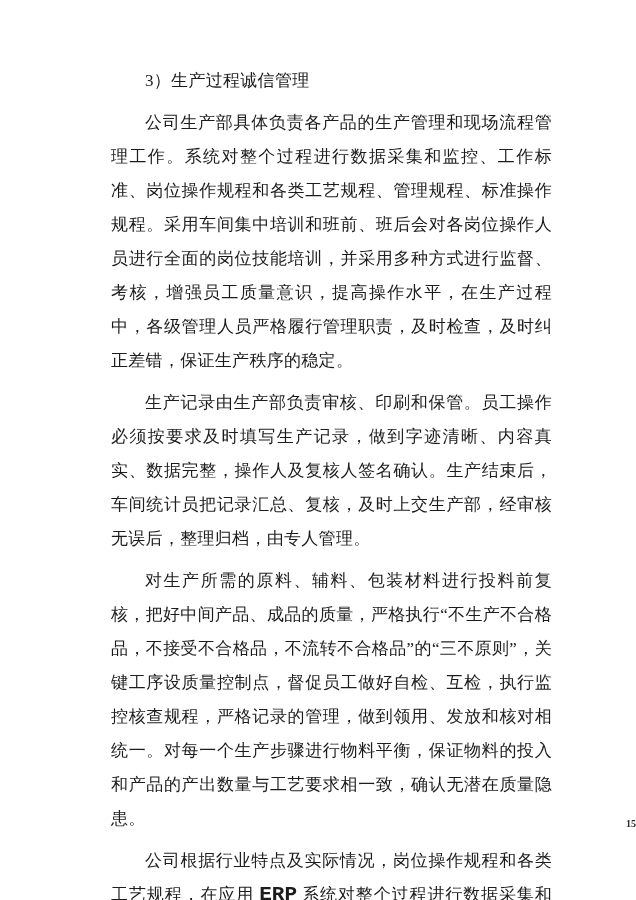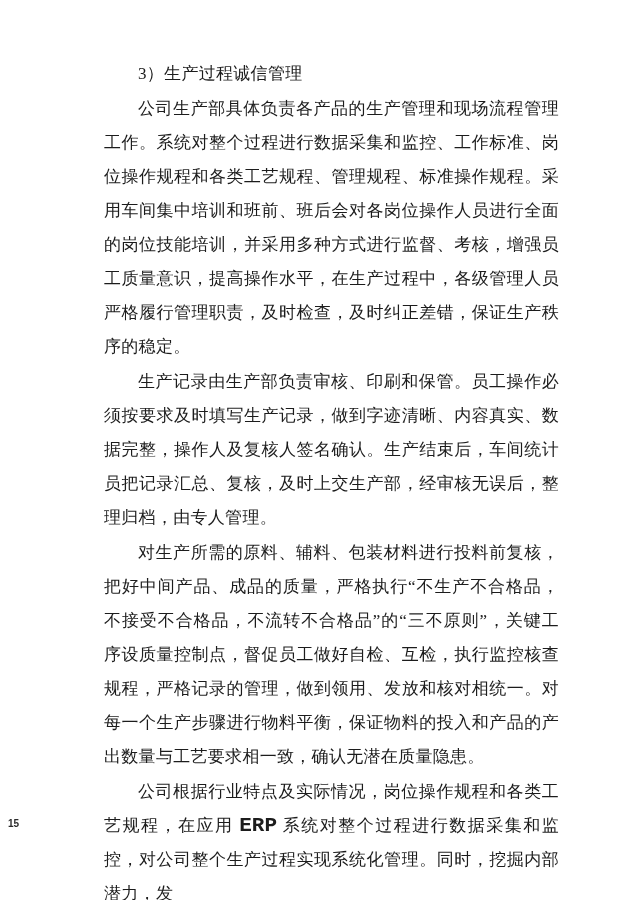--- a/index.html
+++ b/index.html
@@ -13,21 +13,21 @@
     height: 900px;
     background: #ffffff;
     overflow: hidden;
     font-family: "Liberation Serif", "DejaVu Serif", serif;
     color: #1c1c1c;
   }
   .content {
     padding: 56px 76px 0 103px;
   }
   .para {
-    margin: 1px;
+    margin: 8px;
     font-size: 17px;
     line-height: 34px;
     text-align: justify;
     text-justify: inter-ideograph;
     text-indent: 2em;
     letter-spacing: 0.3px;
     word-break: break-all;
   }
   .heading {
     text-align: left;
@@ -36,22 +36,22 @@
     font-family: "Liberation Mono", "DejaVu Sans Mono", monospace;
     font-weight: bold;
     font-size: 21px;
     letter-spacing: 0;
   }
   .pagenum {
     position: absolute;
     left: 8px;
     right: 0;
     top: 818px;
-    text-align: left;
-    font-family: Liberation Sans, sans-serif;
+    text-align: right;
+    font-family: Liberation Serif, serif;
     font-size: 10px;
     font-weight: bold;
     color: #2b2b2b;
   }
 </style>
 </head>
 <body>
 
 <div class="page">
   <div class="content">

